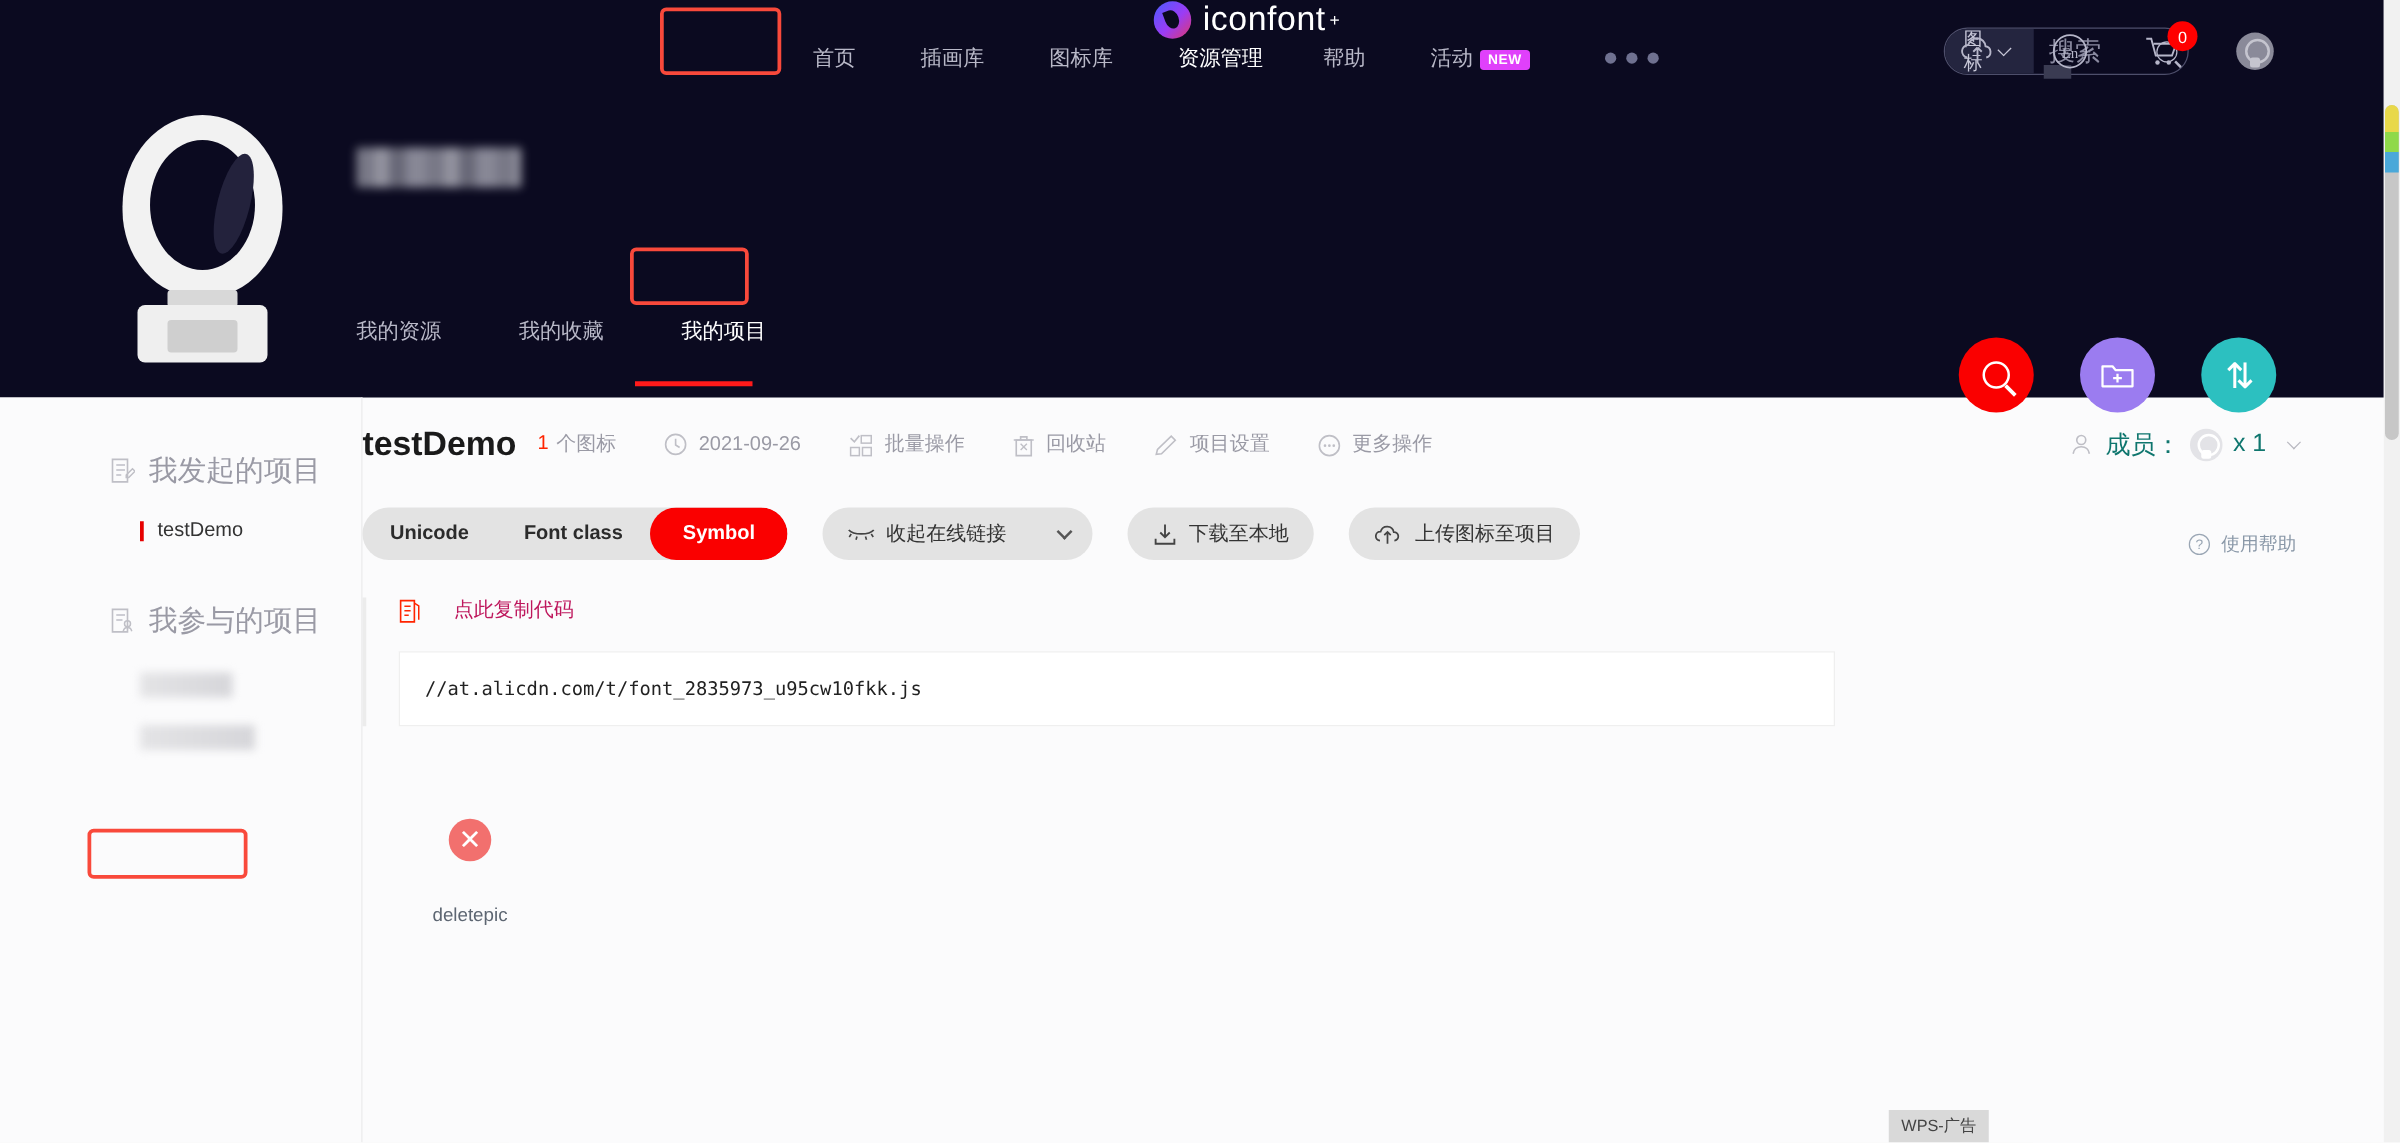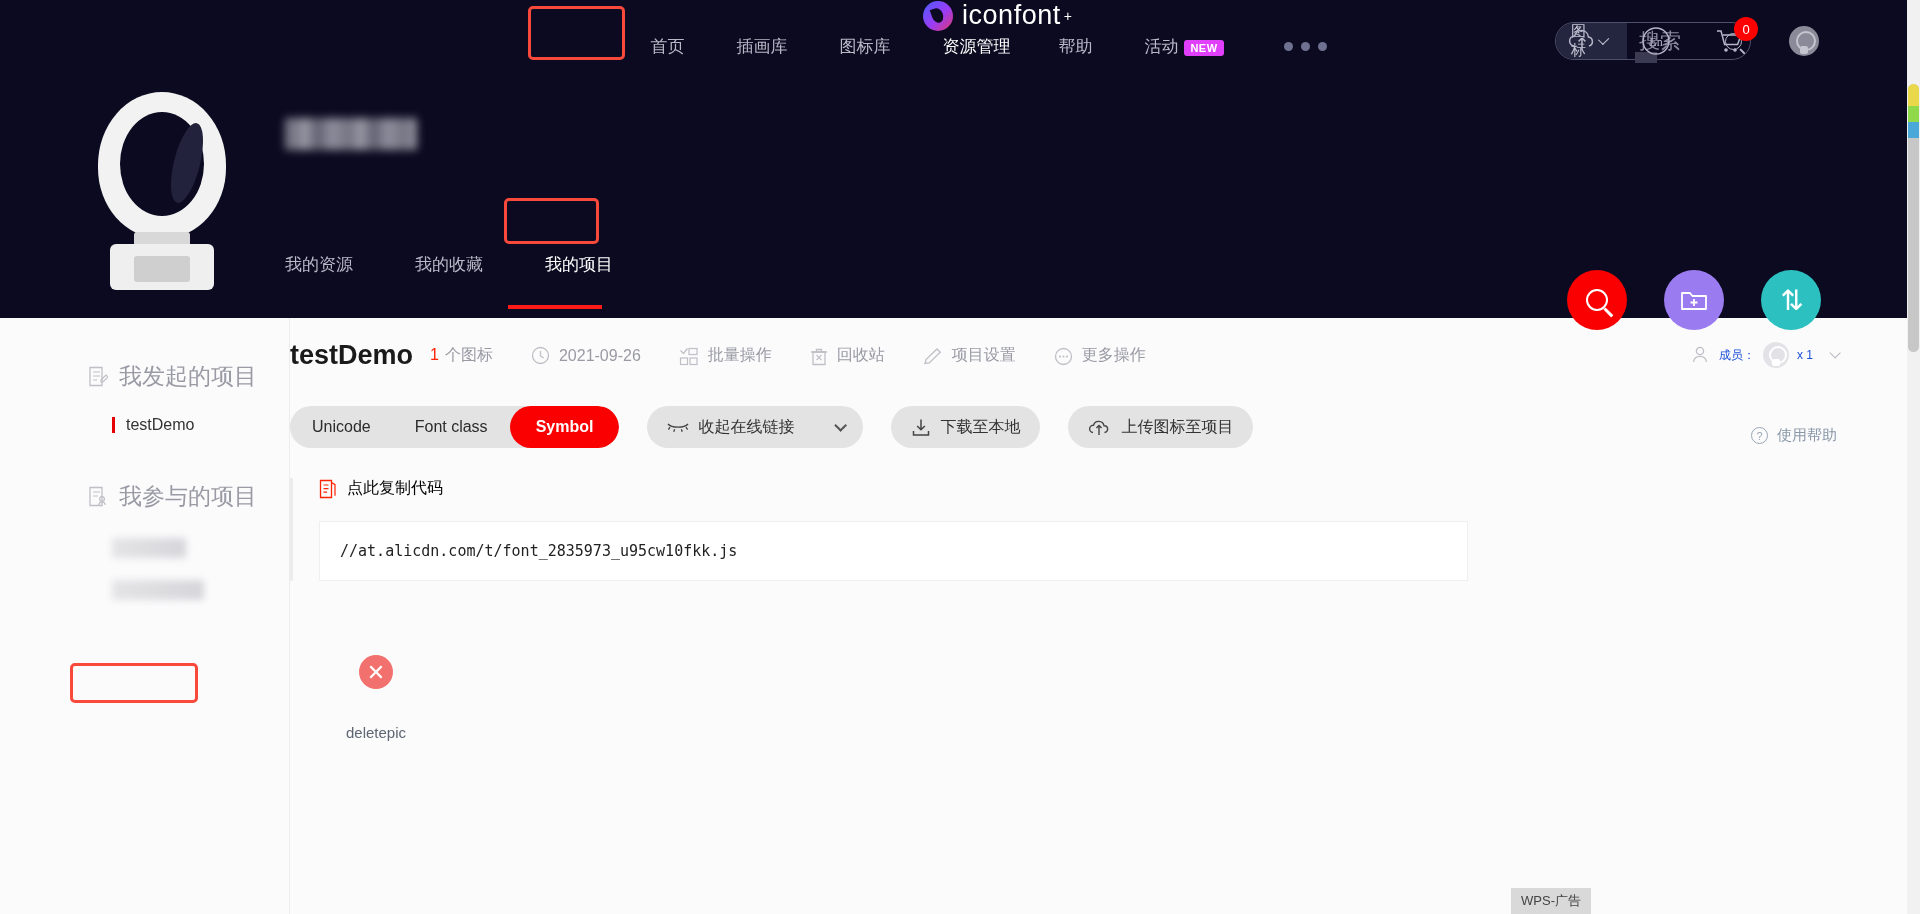--- a/index.html
+++ b/index.html
@@ -140,45 +140,45 @@
               background:linear-gradient(90deg,#e4e4e6,#d6d6da); filter:blur(3.5px); }
 
   
   .main { position:absolute; left:290px; top:318px; width:1617px; height:596px; }
   .proj-head { display:flex; align-items:center; height:74px; padding-left:0px; }
   .proj-title { font-size:27px; color:#1a1a1a; font-weight:bold; margin-left:0px; }
   .proj-count { color:#ff2400; font-size:16px; margin-left:17px; }
   .proj-count-unit { color:#9a9aa5; font-size:16px; margin-left:6px; }
   .meta-item { display:flex; align-items:flex-end; color:#9a9aa5; font-size:16px; margin-left:38px; cursor:pointer; }
   .meta-item .mi-ico { margin-right:9px; display:flex; }
-  .members { position:absolute; right:70px; top:24px; display:flex; align-items:center; color:#1d4ed8;
-             font-size:12px; cursor:pointer; }
+  .members { position:absolute; right:70px; top:24px; display:flex; align-items:center; color:#0f766e;
+             font-size:20px; cursor:pointer; }
   .mem-avatar { width:26px; height:26px; border-radius:50%; background:#e3e3e7; position:relative; margin:0 8px; }
   .mem-avatar:before{content:"";position:absolute;left:6px;top:4px;width:14px;height:14px;border-radius:50%;
       border:2px solid #fff;}
   .mem-avatar:after{content:"";position:absolute;left:9px;top:17px;width:8px;height:7px;background:#fff;border-radius:2px;}
 
   
   .toolbar { display:flex; align-items:center; margin-top:14px; }
   .seg { display:flex; background:#e3e3e3; border-radius:21px; height:42px; overflow:hidden; }
-  .seg-item { display:flex; align-items:center; padding:0 22px; font-size:16px; color:#2b2b2b; cursor:pointer; }
+  .seg-item { display:flex; align-items:center; padding:0 22px; font-size:16px; color:#2b2b2b; cursor:pointer;font-weight:bold; }
   .seg-item.active { background:#fa0000; color:#fff; border-radius:21px; font-weight:bold; padding:0 26px; }
   .pill { display:flex; align-items:center; height:42px; background:#e3e3e3; border-radius:21px;
           padding:0 20px; margin-left:28px; font-size:16px; color:#333; cursor:pointer; }
   .pill .pi { margin-right:9px; display:flex; }
   .pill .pchev { width:9px;height:9px;border-right:2px solid #555;border-bottom:2px solid #555;
                  transform:rotate(45deg) translateY(-3px); margin-left:40px; }
   .help { position:absolute; right:70px; top:108px; display:flex; align-items:center; color:#8a98a8; font-size:15px;
           cursor:pointer; }
   .help-circ { width:17px;height:17px;border:1.4px solid #9aa6b4;border-radius:50%;display:flex;align-items:center;
                justify-content:center;font-size:11px;margin-right:9px;color:#9aa6b4;}
 
   
   .copy-panel { margin-top:30px; border-left:3px solid #ececec; padding-left:26px; width:1178px; }
-  .copy-link { display:flex; align-items:center; color:#000000; font-size:16px; cursor:pointer; }
+  .copy-link { display:flex; align-items:center; color:#be185d; font-size:16px; cursor:pointer;gap:16px; }
   .copy-link .ci { margin-right:9px; display:flex; }
   .code-box { margin-top:22px; background:#fff; border:1px solid #efefef; height:60px; display:flex;
               align-items:center; padding-left:20px; font-family:"DejaVu Sans Mono","Liberation Mono",monospace;
               font-size:15px; color:#222; }
 
   
   .icon-grid { margin-top:74px; padding-left:26px; }
   .icon-cell { width:120px; text-align:center; }
   .del-circ { width:34px;height:34px;border-radius:50%;background:#f2706e;display:flex;align-items:center;
               justify-content:center;color:#fff;font-size:22px;margin:0 auto; font-family:"DejaVu Sans",sans-serif;}

